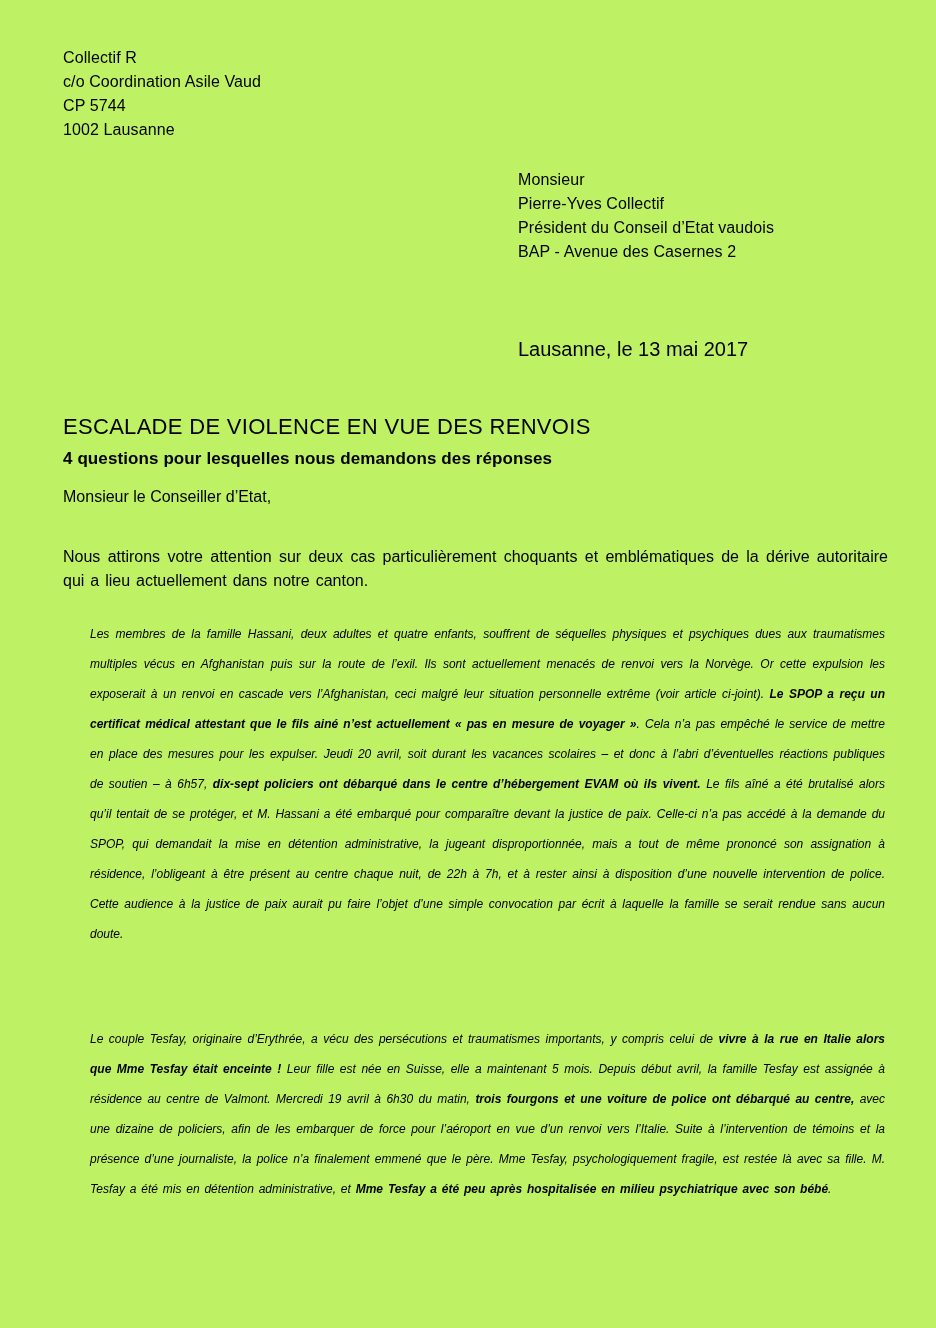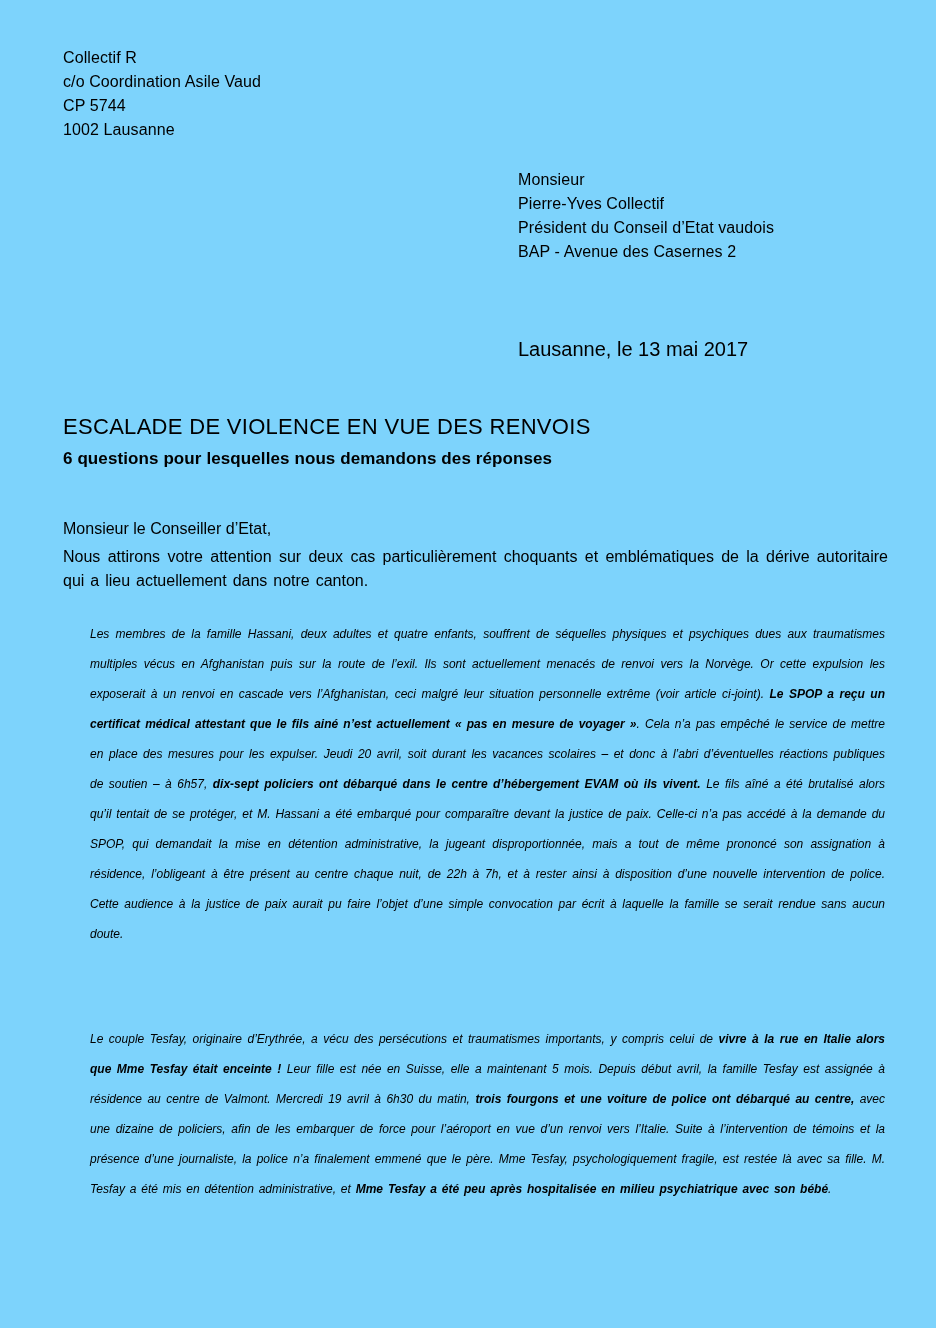--- a/index.html
+++ b/index.html
@@ -4,21 +4,21 @@
 <style>
   html, body {
     margin: 0;
     padding: 0;
     background: #ffffff;
   }
   .page {
     position: relative;
     width: 936px;
     height: 1328px;
-    background: #7dd3fc;
+    background: #bef264;
     color: #000000;
     font-family: "Liberation Sans", sans-serif;
     overflow: hidden;
   }
   .abs { position: absolute; }
 
   .address-block {
     font-size: 16px;
     line-height: 24px;
     font-weight: 400;
@@ -39,21 +39,21 @@
     white-space: nowrap;
   }
   .subtitle {
     left: 63px; top: 449px;
     font-size: 17px;
     font-weight: 700;
     letter-spacing: 0.1px;
     white-space: nowrap;
   }
   .salutation {
-    left: 63px; top: 517px;
+    left: 63px; top: 485px;
     font-size: 16px;
     line-height: 24px;
   }
   .intro {
     left: 63px; top: 545px;
     width: 825px;
     font-size: 16px;
     line-height: 24px;
     text-align: justify;
     word-spacing: 1.5px;
@@ -87,21 +87,21 @@
     <div>Monsieur</div>
     <div>Pierre-Yves Collectif</div>
     <div>Président du Conseil d’Etat vaudois</div>
     <div>BAP - Avenue des Casernes 2</div>
   </div>
 
   <div class="abs dateline">Lausanne, le 13 mai 2017</div>
 
   <div class="abs title">ESCALADE DE VIOLENCE EN VUE DES RENVOIS</div>
 
-  <div class="abs subtitle">6 questions pour lesquelles nous demandons des réponses</div>
+  <div class="abs subtitle">4 questions pour lesquelles nous demandons des réponses</div>
 
   <div class="abs salutation">Monsieur le Conseiller d’Etat,</div>
 
   <div class="abs intro">Nous attirons votre attention sur deux cas particulièrement choquants et emblématiques de la dérive autoritaire qui a lieu actuellement dans notre canton.</div>
 
   <div class="abs case-para case-para-1"><span>Les membres de la famille Hassani, deux adultes et quatre enfants, souffrent de séquelles physiques et psychiques dues aux traumatismes multiples vécus en Afghanistan puis sur la route de l’exil. Ils sont actuellement menacés de renvoi vers la Norvège. Or cette expulsion les exposerait à un renvoi en cascade vers l’Afghanistan, ceci malgré leur situation personnelle extrême (voir article ci-joint). </span><span class="seg-bold">Le SPOP a reçu un certificat médical attestant que le fils ainé n’est actuellement « pas en mesure de voyager »</span><span>. Cela n’a pas empêché le service de mettre en place des mesures pour les expulser. Jeudi 20 avril, soit durant les vacances scolaires – et donc à l’abri d’éventuelles réactions publiques de soutien – à 6h57, </span><span class="seg-bold">dix-sept policiers ont débarqué dans le centre d’hébergement EVAM où ils vivent.</span><span> Le fils aîné a été brutalisé alors qu’il tentait de se protéger, et M. Hassani a été embarqué pour comparaître devant la justice de paix. Celle-ci n’a pas accédé à la demande du SPOP, qui demandait la mise en détention administrative, la jugeant disproportionnée, mais a tout de même prononcé son assignation à résidence, l’obligeant à être présent au centre chaque nuit, de 22h à 7h, et à rester ainsi à disposition d’une nouvelle intervention de police. Cette audience à la justice de paix aurait pu faire l’objet d’une simple convocation par écrit à laquelle la famille se serait rendue sans aucun doute.</span></div>
 
   <div class="abs case-para case-para-2"><span>Le couple Tesfay, originaire d’Erythrée, a vécu des persécutions et traumatismes importants, y compris celui de </span><span class="seg-bold">vivre à la rue en Italie alors que Mme Tesfay était enceinte !</span><span> Leur fille est née en Suisse, elle a maintenant 5 mois. Depuis début avril, la famille Tesfay est assignée à résidence au centre de Valmont. Mercredi 19 avril à 6h30 du matin, </span><span class="seg-bold">trois fourgons et une voiture de police ont débarqué au centre,</span><span> avec une dizaine de policiers, afin de les embarquer de force pour l’aéroport en vue d’un renvoi vers l’Italie. Suite à l’intervention de témoins et la présence d’une journaliste, la police n’a finalement emmené que le père. Mme Tesfay, psychologiquement fragile, est restée là avec sa fille. M. Tesfay a été mis en détention administrative, et </span><span class="seg-bold">Mme Tesfay a été peu après hospitalisée en milieu psychiatrique avec son bébé</span><span>.</span></div>
 
 </div>

